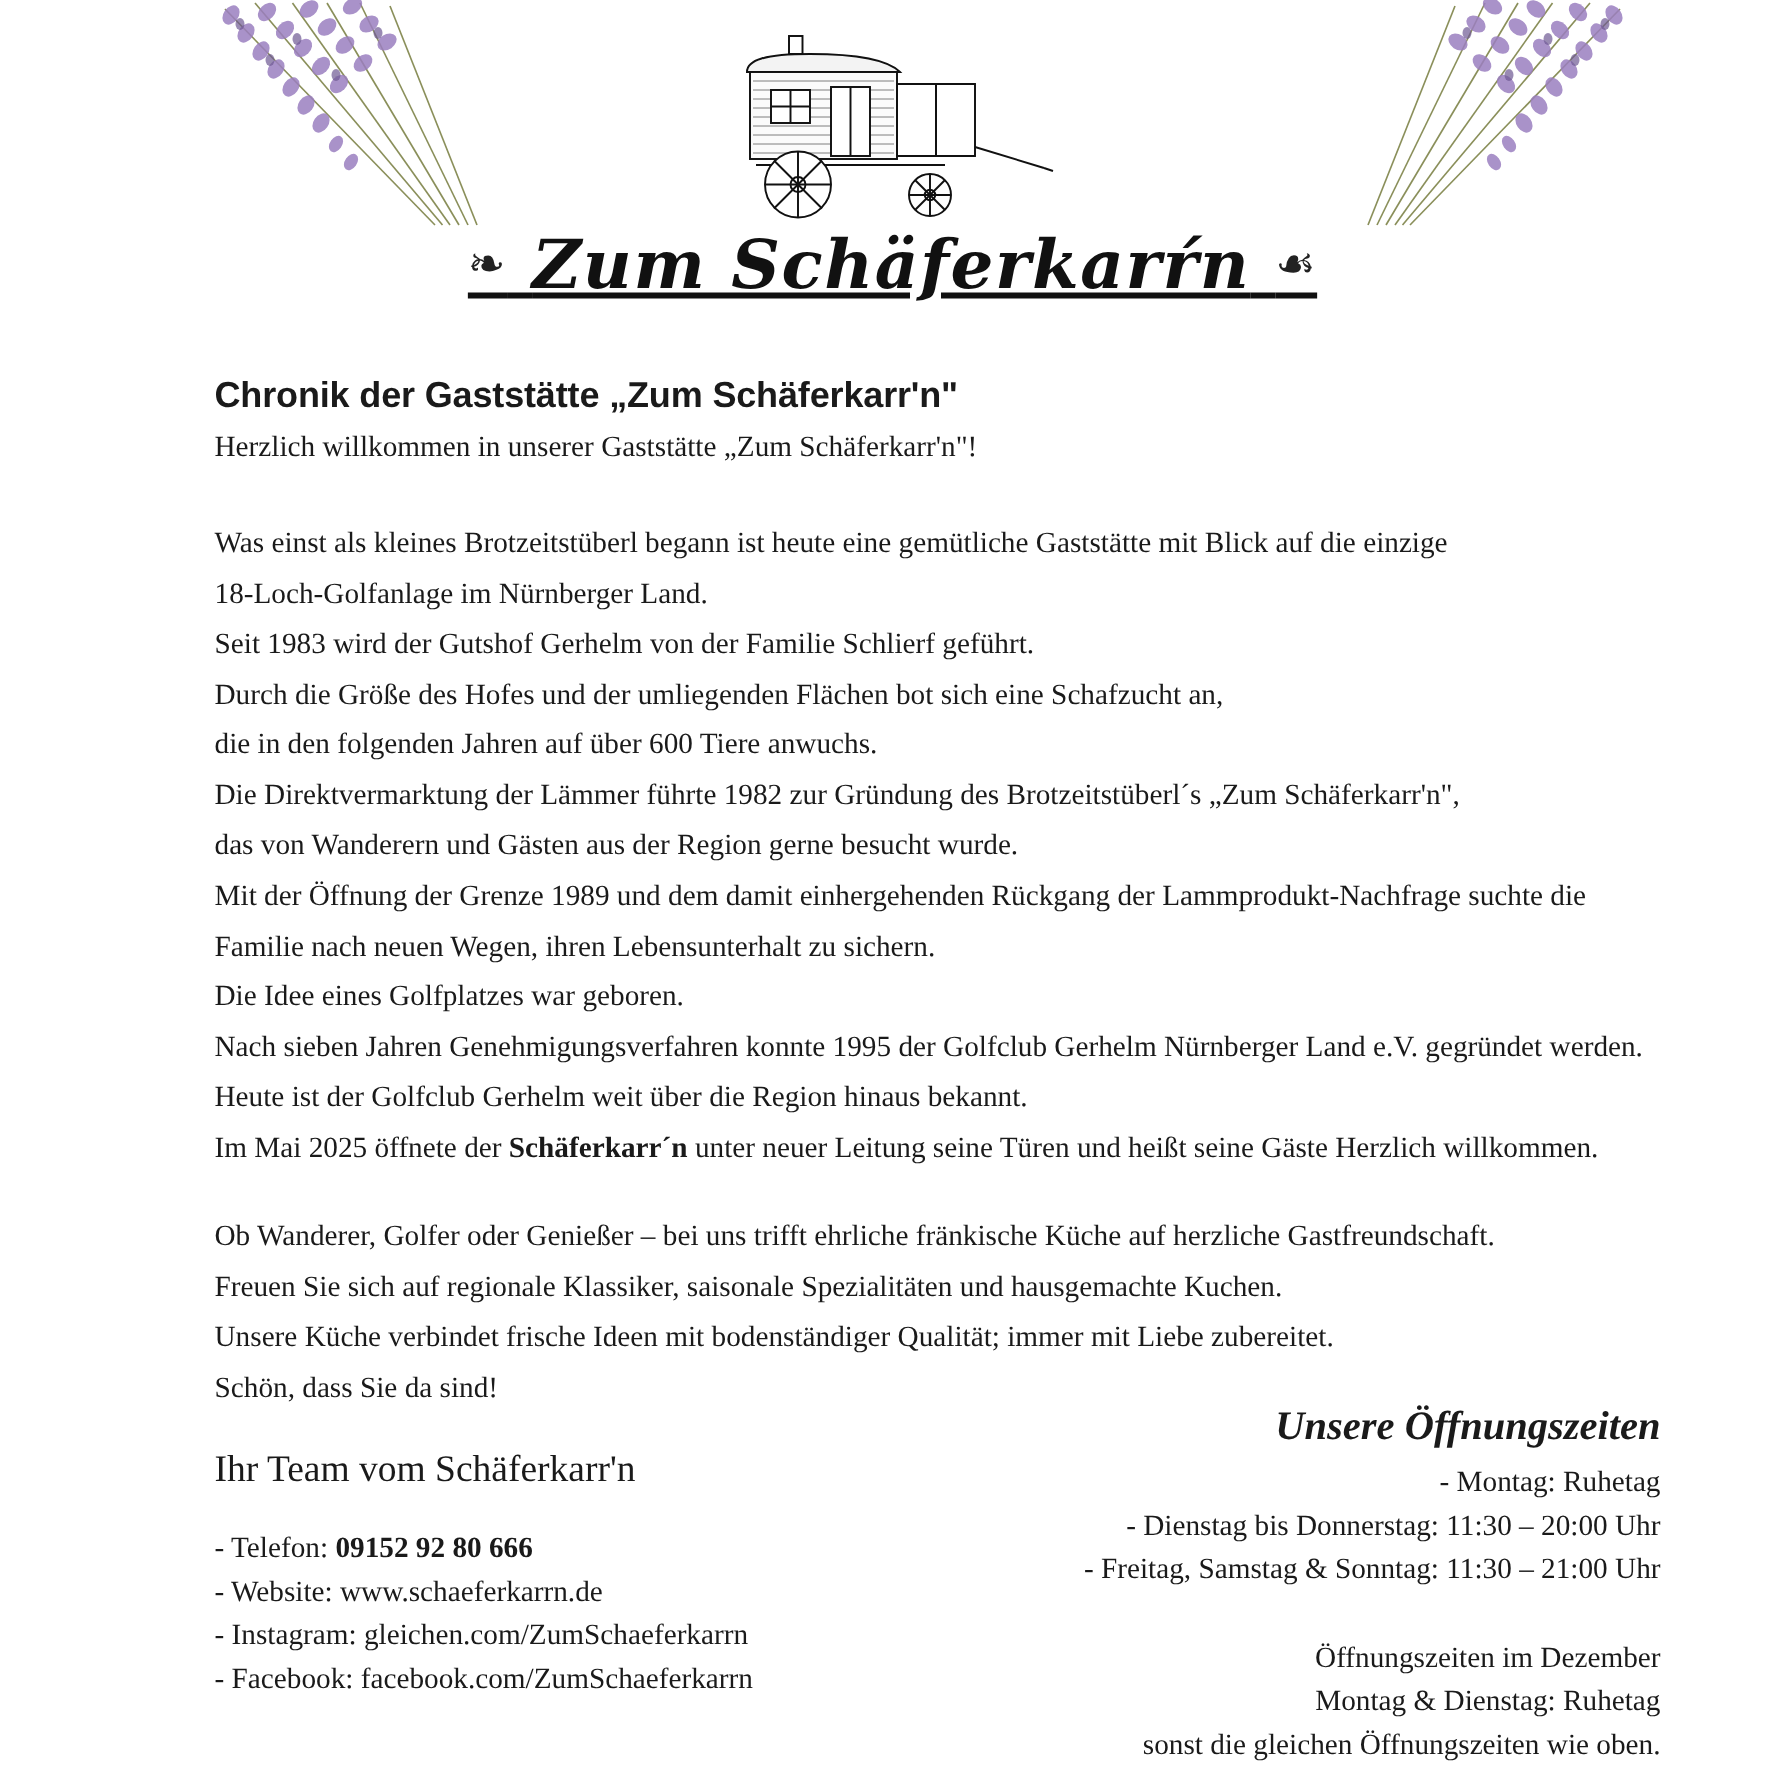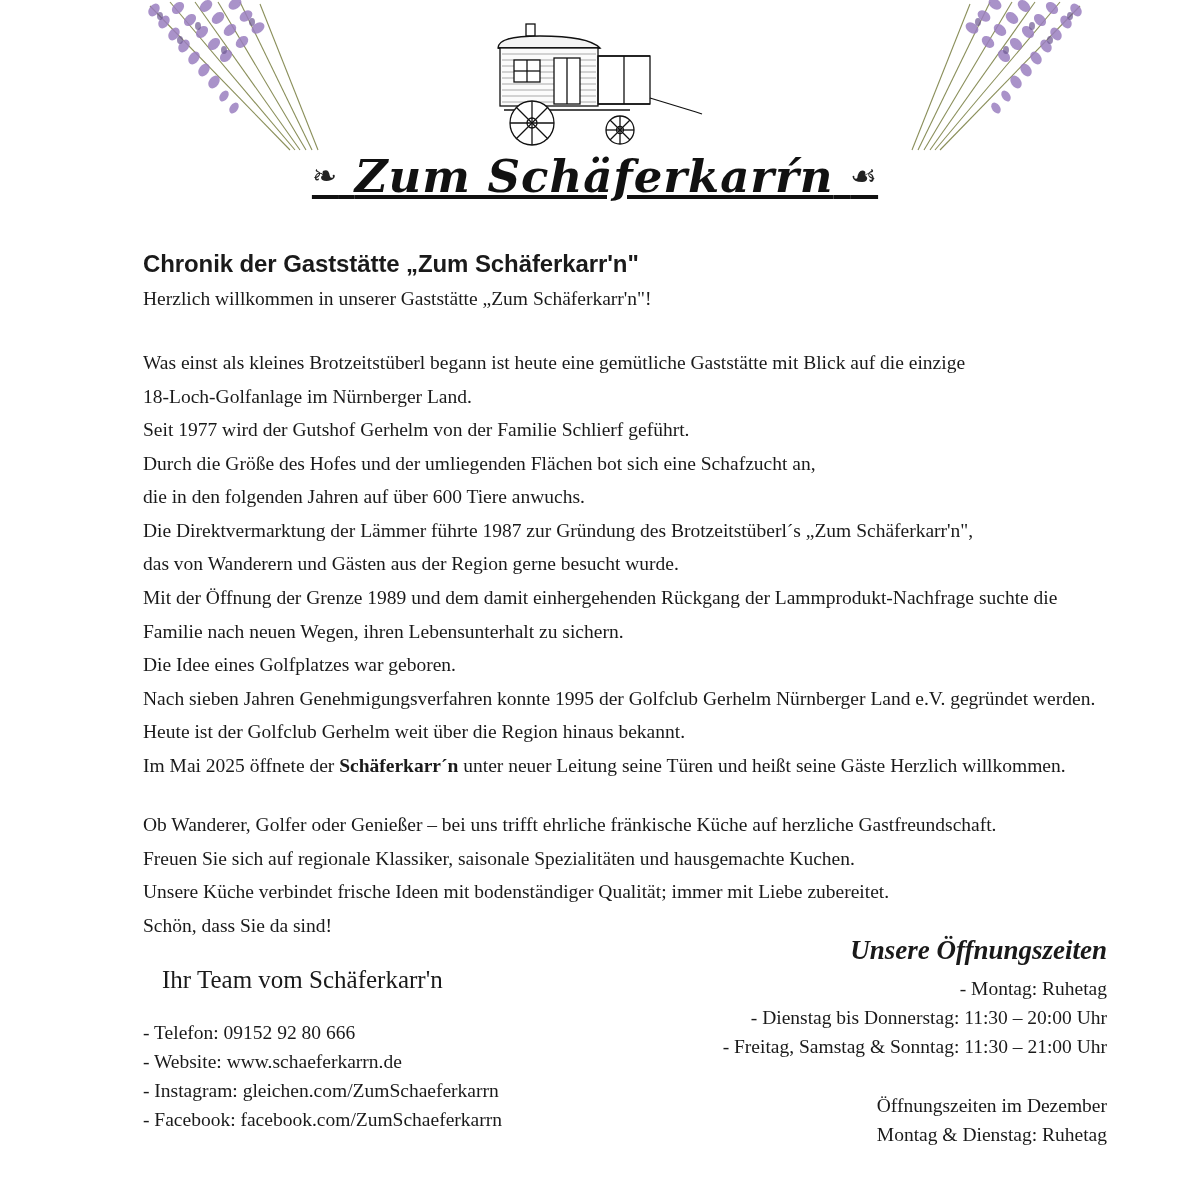--- a/index.html
+++ b/index.html
@@ -88,33 +88,32 @@
     line-height: 1.72;
   }
   .gap-lg { height: 33px; }
   .gap-md { height: 26px; }
   .para b { font-weight: bold; margin-top: 20px; }
 
   .signature {
     font-size: 25px;
     margin-top: 22px;
     line-height: 1.3;
-    margin-left: 19px;
   }
 
   
   .contact {
     position: absolute;
     left: 143px;
     top: 1018px;
     font-size: 19.5px;
     line-height: 1.49;
   }
   .contact div { white-space: nowrap; }
-  .contact b { font-weight: normal; }
+  .contact b { font-weight: bold; }
 
   
   .hours {
     position: absolute;
     right: 83px;
     top: 930px;
     text-align: right;
     font-size: 19.5px;
     line-height: 1.49;
   }
@@ -278,24 +277,24 @@
 </div>
 
 <div class="content">
   <h1 class="chronik">Chronik der Gaststätte „Zum Schäferkarr'n"</h1>
   <p class="welcome">Herzlich willkommen in unserer Gaststätte „Zum Schäferkarr'n"!</p>
 
   <div class="gap-lg"></div>
 
   <p class="para">Was einst als kleines Brotzeitstüberl begann ist heute eine gemütliche Gaststätte mit Blick auf die einzige</p>
   <p class="para">18-Loch-Golfanlage im Nürnberger Land.</p>
-  <p class="para">Seit 1977 wird der Gutshof Gerhelm von der Familie Schlierf geführt.</p>
+  <p class="para">Seit 1983 wird der Gutshof Gerhelm von der Familie Schlierf geführt.</p>
   <p class="para">Durch die Größe des Hofes und der umliegenden Flächen bot sich eine Schafzucht an,</p>
   <p class="para">die in den folgenden Jahren auf über 600 Tiere anwuchs.</p>
-  <p class="para">Die Direktvermarktung der Lämmer führte 1987 zur Gründung des Brotzeitstüberl´s „Zum Schäferkarr'n",</p>
+  <p class="para">Die Direktvermarktung der Lämmer führte 1982 zur Gründung des Brotzeitstüberl´s „Zum Schäferkarr'n",</p>
   <p class="para">das von Wanderern und Gästen aus der Region gerne besucht wurde.</p>
   <p class="para">Mit der Öffnung der Grenze 1989 und dem damit einhergehenden Rückgang der Lammprodukt-Nachfrage suchte die</p>
   <p class="para">Familie nach neuen Wegen, ihren Lebensunterhalt zu sichern.</p>
   <p class="para">Die Idee eines Golfplatzes war geboren.</p>
   <p class="para">Nach sieben Jahren Genehmigungsverfahren konnte 1995 der Golfclub Gerhelm Nürnberger Land e.V. gegründet werden.</p>
   <p class="para">Heute ist der Golfclub Gerhelm weit über die Region hinaus bekannt.</p>
   <p class="para"><span>Im Mai 2025 öffnete der </span><b>Schäferkarr´n</b><span> unter neuer Leitung seine Türen und heißt seine Gäste Herzlich willkommen.</span></p>
 
   <div class="gap-md"></div>
 
@@ -315,14 +314,15 @@
 </div>
 
 <div class="hours">
   <div class="hours-title">Unsere Öffnungszeiten</div>
   <div>- Montag: Ruhetag</div>
   <div>- Dienstag bis Donnerstag: 11:30 – 20:00 Uhr</div>
   <div>- Freitag, Samstag &amp; Sonntag: 11:30 – 21:00 Uhr</div>
   <div class="hours-dec">
     <div>Öffnungszeiten im Dezember</div>
     <div>Montag &amp; Dienstag: Ruhetag</div>
+    <div>sonst die gleichen Öffnungszeiten wie oben.</div>
   </div>
 </div>
 
 </body></html>

